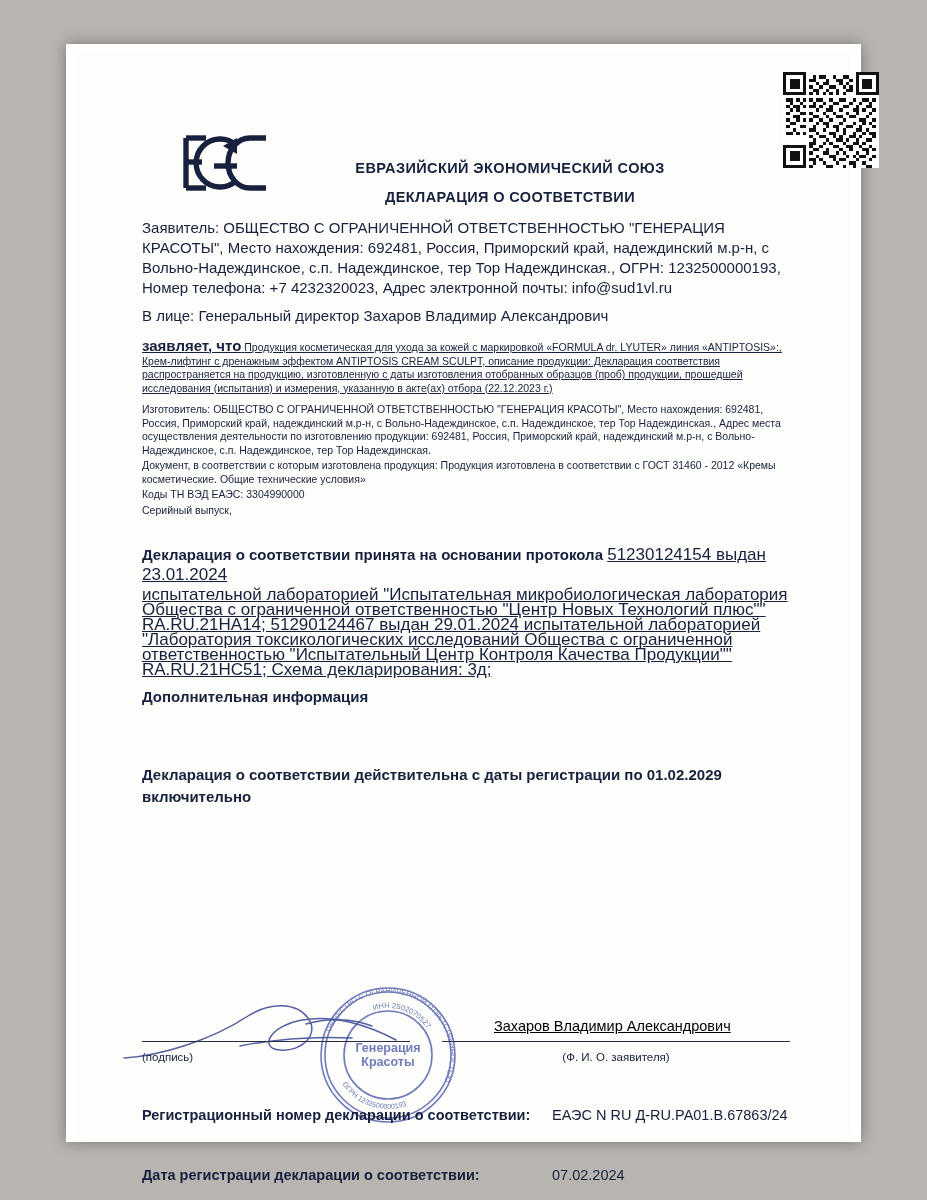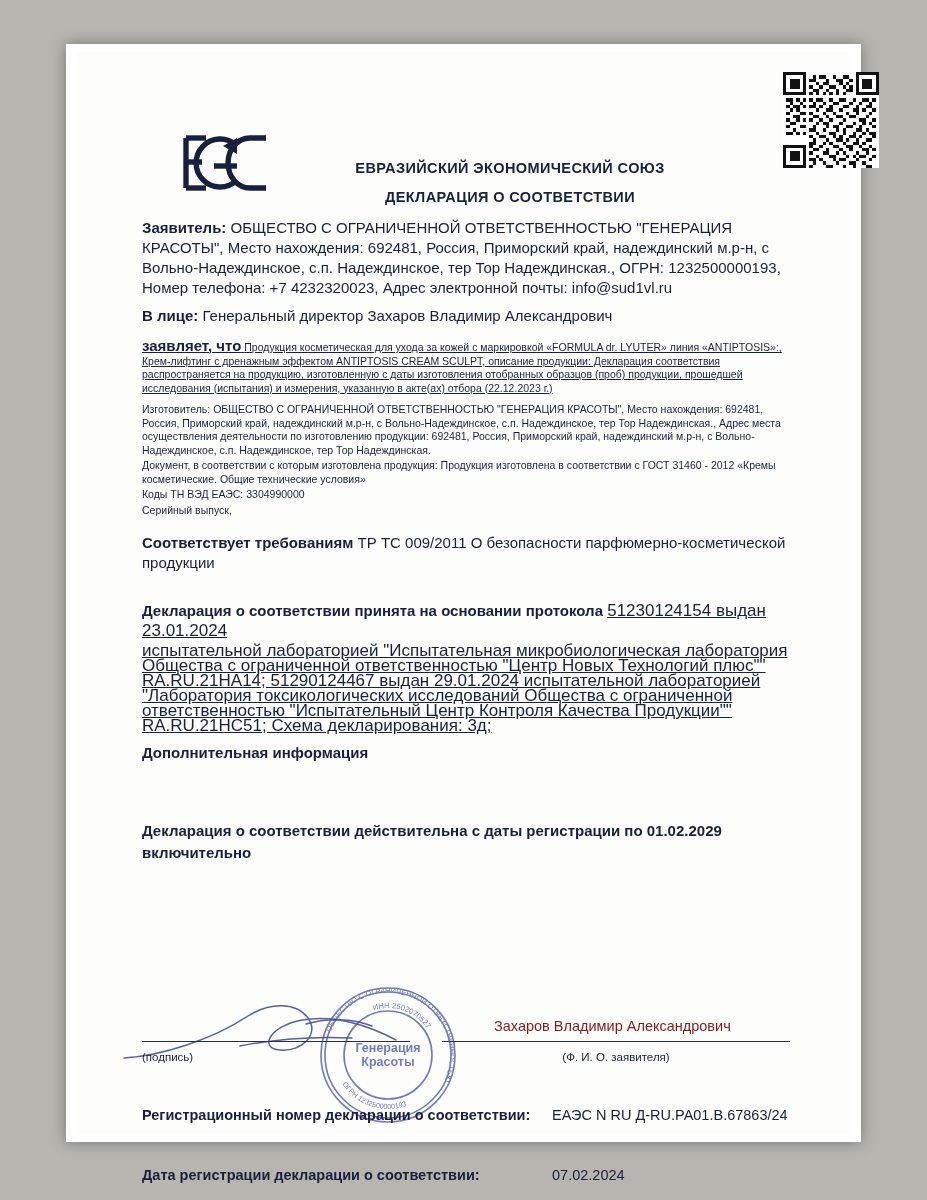--- a/index.html
+++ b/index.html
@@ -81,21 +81,21 @@
     position: absolute;
     left: 142px;
     top: 218px;
     width: 648px;
     color: #17213d;
   }
   .p {
     margin: 0 0 2px 0;
   }
   .lbl {
-    font-weight: bold;
+    font-weight: normal;
   }
   .t15 { font-size: 15px; line-height: 20px; }
   .t11 { font-size: 10.5px; line-height: 13.5px; }
   .t12 { font-size: 17px; line-height: 15px; text-decoration: underline; }
 
   .row-declares {
     margin-top: 13px;
     text-decoration: underline;
   }
   .declares-lbl {
@@ -160,21 +160,22 @@
     width: 348px;
     text-align: center;
     font-size: 11.5px;
     color: #17213d;
   }
   .sign-name {
     position: absolute;
     left: 352px;
     top: -17px;
     font-size: 14.5px;
-    color: #7f1d1d;
+    color: #000000;
+    text-decoration: underline;
   }
   .reg-rows {
     margin-top: 6px;
   }
   .reg-row {
     position: relative;
     height: 22px;
     margin-top: 38px;
   }
   .reg-label {
@@ -466,24 +467,20 @@
     </p>
 
     <p class="p t11 mt8">Изготовитель: ОБЩЕСТВО С ОГРАНИЧЕННОЙ ОТВЕТСТВЕННОСТЬЮ "ГЕНЕРАЦИЯ КРАСОТЫ", Место нахождения: 692481, Россия, Приморский край, надеждинский м.р-н, с Вольно-Надеждинское, с.п. Надеждинское, тер Тор Надеждинская., Адрес места осуществления деятельности по изготовлению продукции: 692481, Россия, Приморский край, надеждинский м.р-н, с Вольно-Надеждинское, с.п. Надеждинское, тер Тор Надеждинская.</p>
 
     <p class="p t11">Документ, в соответствии с которым изготовлена продукция: Продукция изготовлена в соответствии с ГОСТ 31460 - 2012 «Кремы косметические. Общие технические условия»</p>
 
     <p class="p t11">Коды ТН ВЭД ЕАЭС: 3304990000</p>
 
     <p class="p t11">Серийный выпуск,</p>
 
-    <p class="p sect-head mt16">
-      <span>Соответствует требованиям</span>
-      <span class="inline-normal">ТР ТС 009/2011 О безопасности парфюмерно-косметической продукции</span>
-    </p>
 
     <p class="p sect-head mt28">
       <span>Декларация о соответствии принята на основании протокола</span>
       <span class="t12 inline-normal">51230124154 выдан 23.01.2024</span>
     </p>
 
     <p class="p t12">испытательной лабораторией "Испытательная микробиологическая лаборатория Общества с ограниченной ответственностью "Центр Новых Технологий плюс"" RA.RU.21НА14; 51290124467 выдан 29.01.2024  испытательной лабораторией "Лаборатория токсикологических исследований Общества с ограниченной ответственностью "Испытательный Центр Контроля Качества Продукции"" RA.RU.21НС51; Схема декларирования: 3д;</p>
 
     <p class="p sect-head mt10">Дополнительная информация</p>
 

